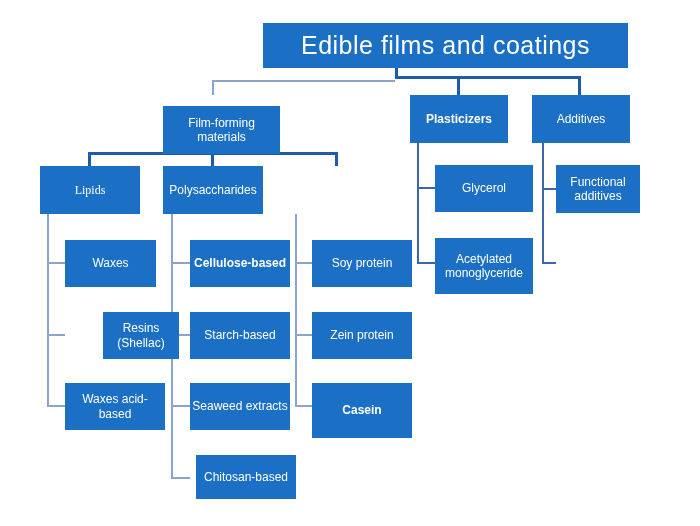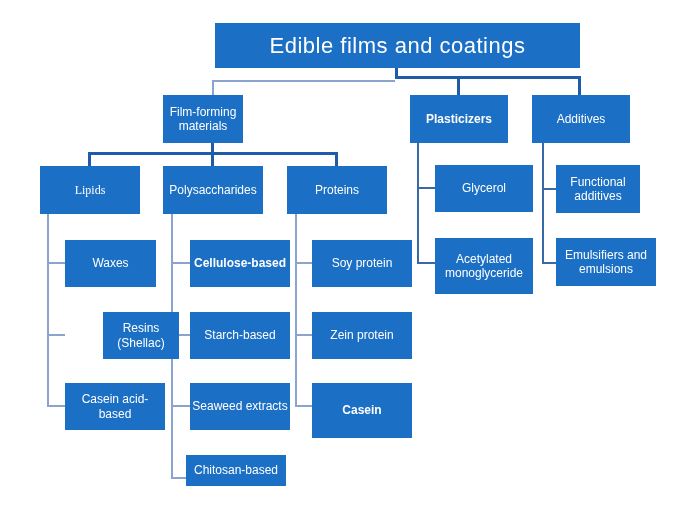--- a/index.html
+++ b/index.html
@@ -22,22 +22,23 @@
     display: flex;
     align-items: center;
     justify-content: center;
     text-align: center;
     font-size: 12px;
     line-height: 1.18;
     padding: 2px;
     box-sizing: border-box;
   }
   .node.title {
-    font-size: 22px;
+    font-size: 25px;
     letter-spacing: 0.5px;
+    margin-left: 48px;
   }
   .c { position: absolute; }
   .t { background: var(--connector-dark, #1e5ca9); }   
   .n { background: var(--connector-light, #8aa4cf); }  
   .m { background: var(--connector-medium, #3a68a8); } 
 </style>
 </head>
 <body>
 
 <div class="canvas">
@@ -74,40 +75,38 @@
   <div class="c m" style="left:417px; top:143px; width:2px; height:121px;"></div>
   <div class="c m" style="left:417px; top:187px; width:18px; height:2px;"></div>
   <div class="c m" style="left:417px; top:262px; width:18px; height:2px;"></div>
 
   <div class="c m" style="left:542px; top:143px; width:2px; height:121px;"></div>
   <div class="c m" style="left:542px; top:188px; width:14px; height:2px;"></div>
   <div class="c m" style="left:542px; top:262px; width:14px; height:2px;"></div>
 
   <div class="node title" style="left:215px; top:23px; width:365px; height:45px;">Edible films and coatings</div>
 
-  <div class="node" style="left:163px; top:95px; width:80px; height:48px;">Film-forming materials</div>
+  <div class="node" style="left:163px; top:106px; width:117px; height:48px;">Film-forming materials</div>
   <div class="node" style="left:410px; top:95px; width:98px; height:48px;font-weight:bold;">Plasticizers</div>
   <div class="node" style="left:532px; top:95px; width:98px; height:48px;">Additives</div>
 
   <div class="node" style="left:40px; top:166px; width:100px; height:48px;font-family:Liberation Serif, serif;">Lipids</div>
   <div class="node" style="left:163px; top:166px; width:100px; height:48px;">Polysaccharides</div>
-  <div class="node" style="left:287px; top:166px; width:100px; height:48px;">Proteins</div>
 
   <div class="node" style="left:65px; top:240px; width:91px; height:47px;">Waxes</div>
   <div class="node" style="left:65px; top:312px; width:76px; height:47px;margin-left:38px;">Resins (Shellac)</div>
-  <div class="node" style="left:65px; top:383px; width:100px; height:47px;">Casein acid-based</div>
+  <div class="node" style="left:65px; top:383px; width:100px; height:47px;">Waxes acid-based</div>
 
   <div class="node" style="left:190px; top:240px; width:100px; height:47px;font-weight:bold;">Cellulose-based</div>
   <div class="node" style="left:190px; top:312px; width:100px; height:47px;">Starch-based</div>
   <div class="node" style="left:190px; top:383px; width:100px; height:47px;">Seaweed extracts</div>
-  <div class="node" style="left:186px; top:455px; width:100px; height:31px;">Chitosan-based</div>
+  <div class="node" style="left:196px; top:455px; width:100px; height:44px;">Chitosan-based</div>
 
   <div class="node" style="left:312px; top:240px; width:100px; height:47px;">Soy protein</div>
   <div class="node" style="left:312px; top:312px; width:100px; height:47px;">Zein protein</div>
   <div class="node" style="left:312px; top:383px; width:100px; height:55px;font-weight:bold;">Casein</div>
 
   <div class="node" style="left:435px; top:165px; width:98px; height:47px;">Glycerol</div>
   <div class="node" style="left:435px; top:238px; width:98px; height:56px;">Acetylated monoglyceride</div>
 
   <div class="node" style="left:556px; top:165px; width:84px; height:48px;">Functional additives</div>
-  <div class="node" style="left:556px; top:238px; width:100px; height:48px;">Emulsifiers and emulsions</div>
 
 </div>
 
 </body></html>

